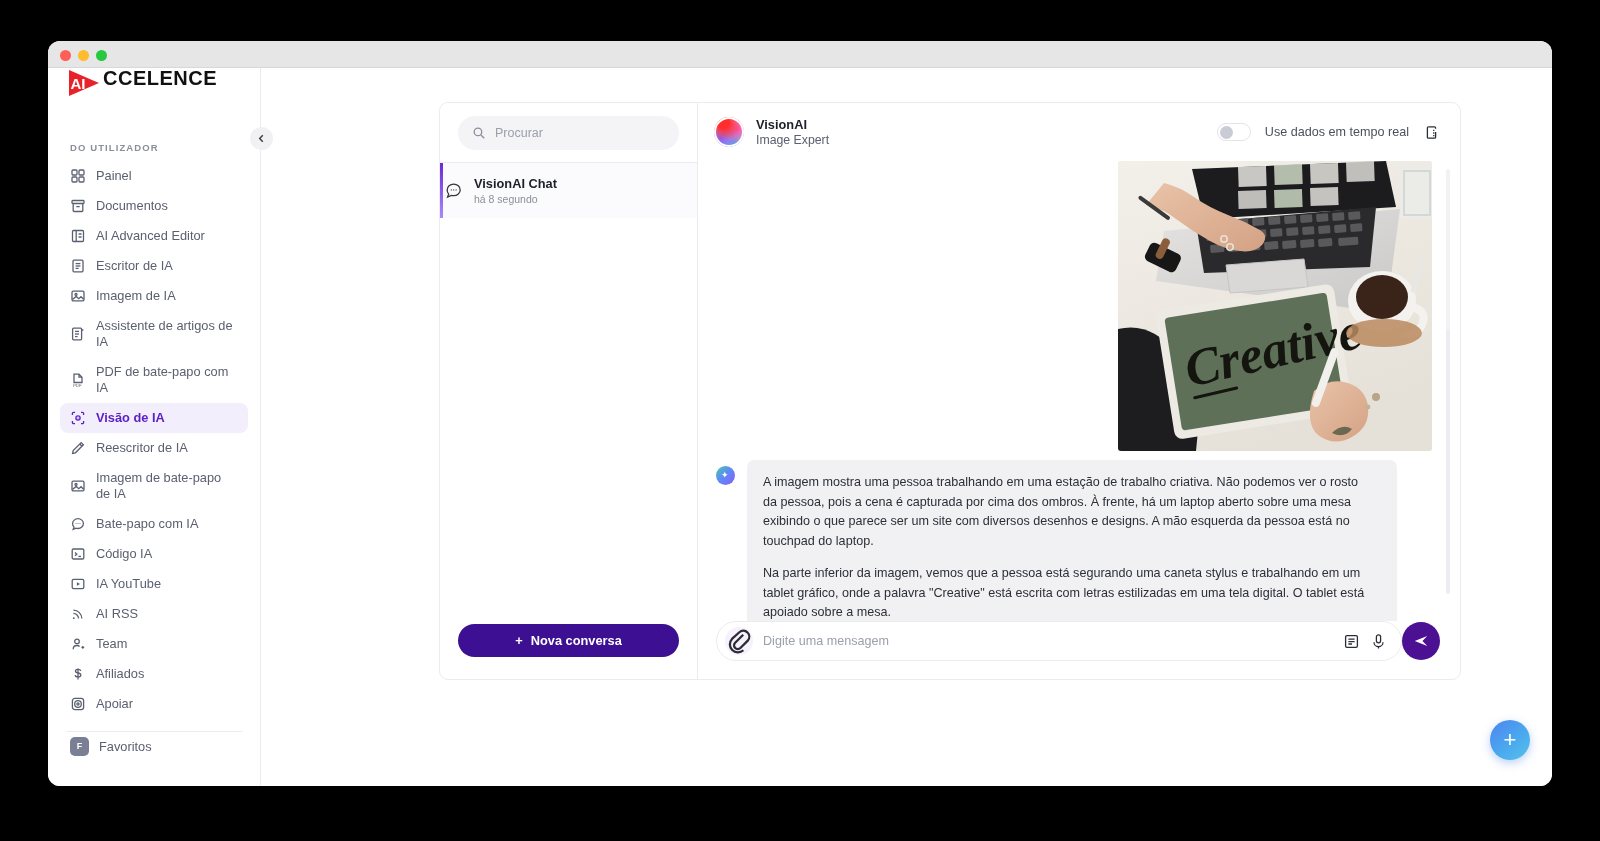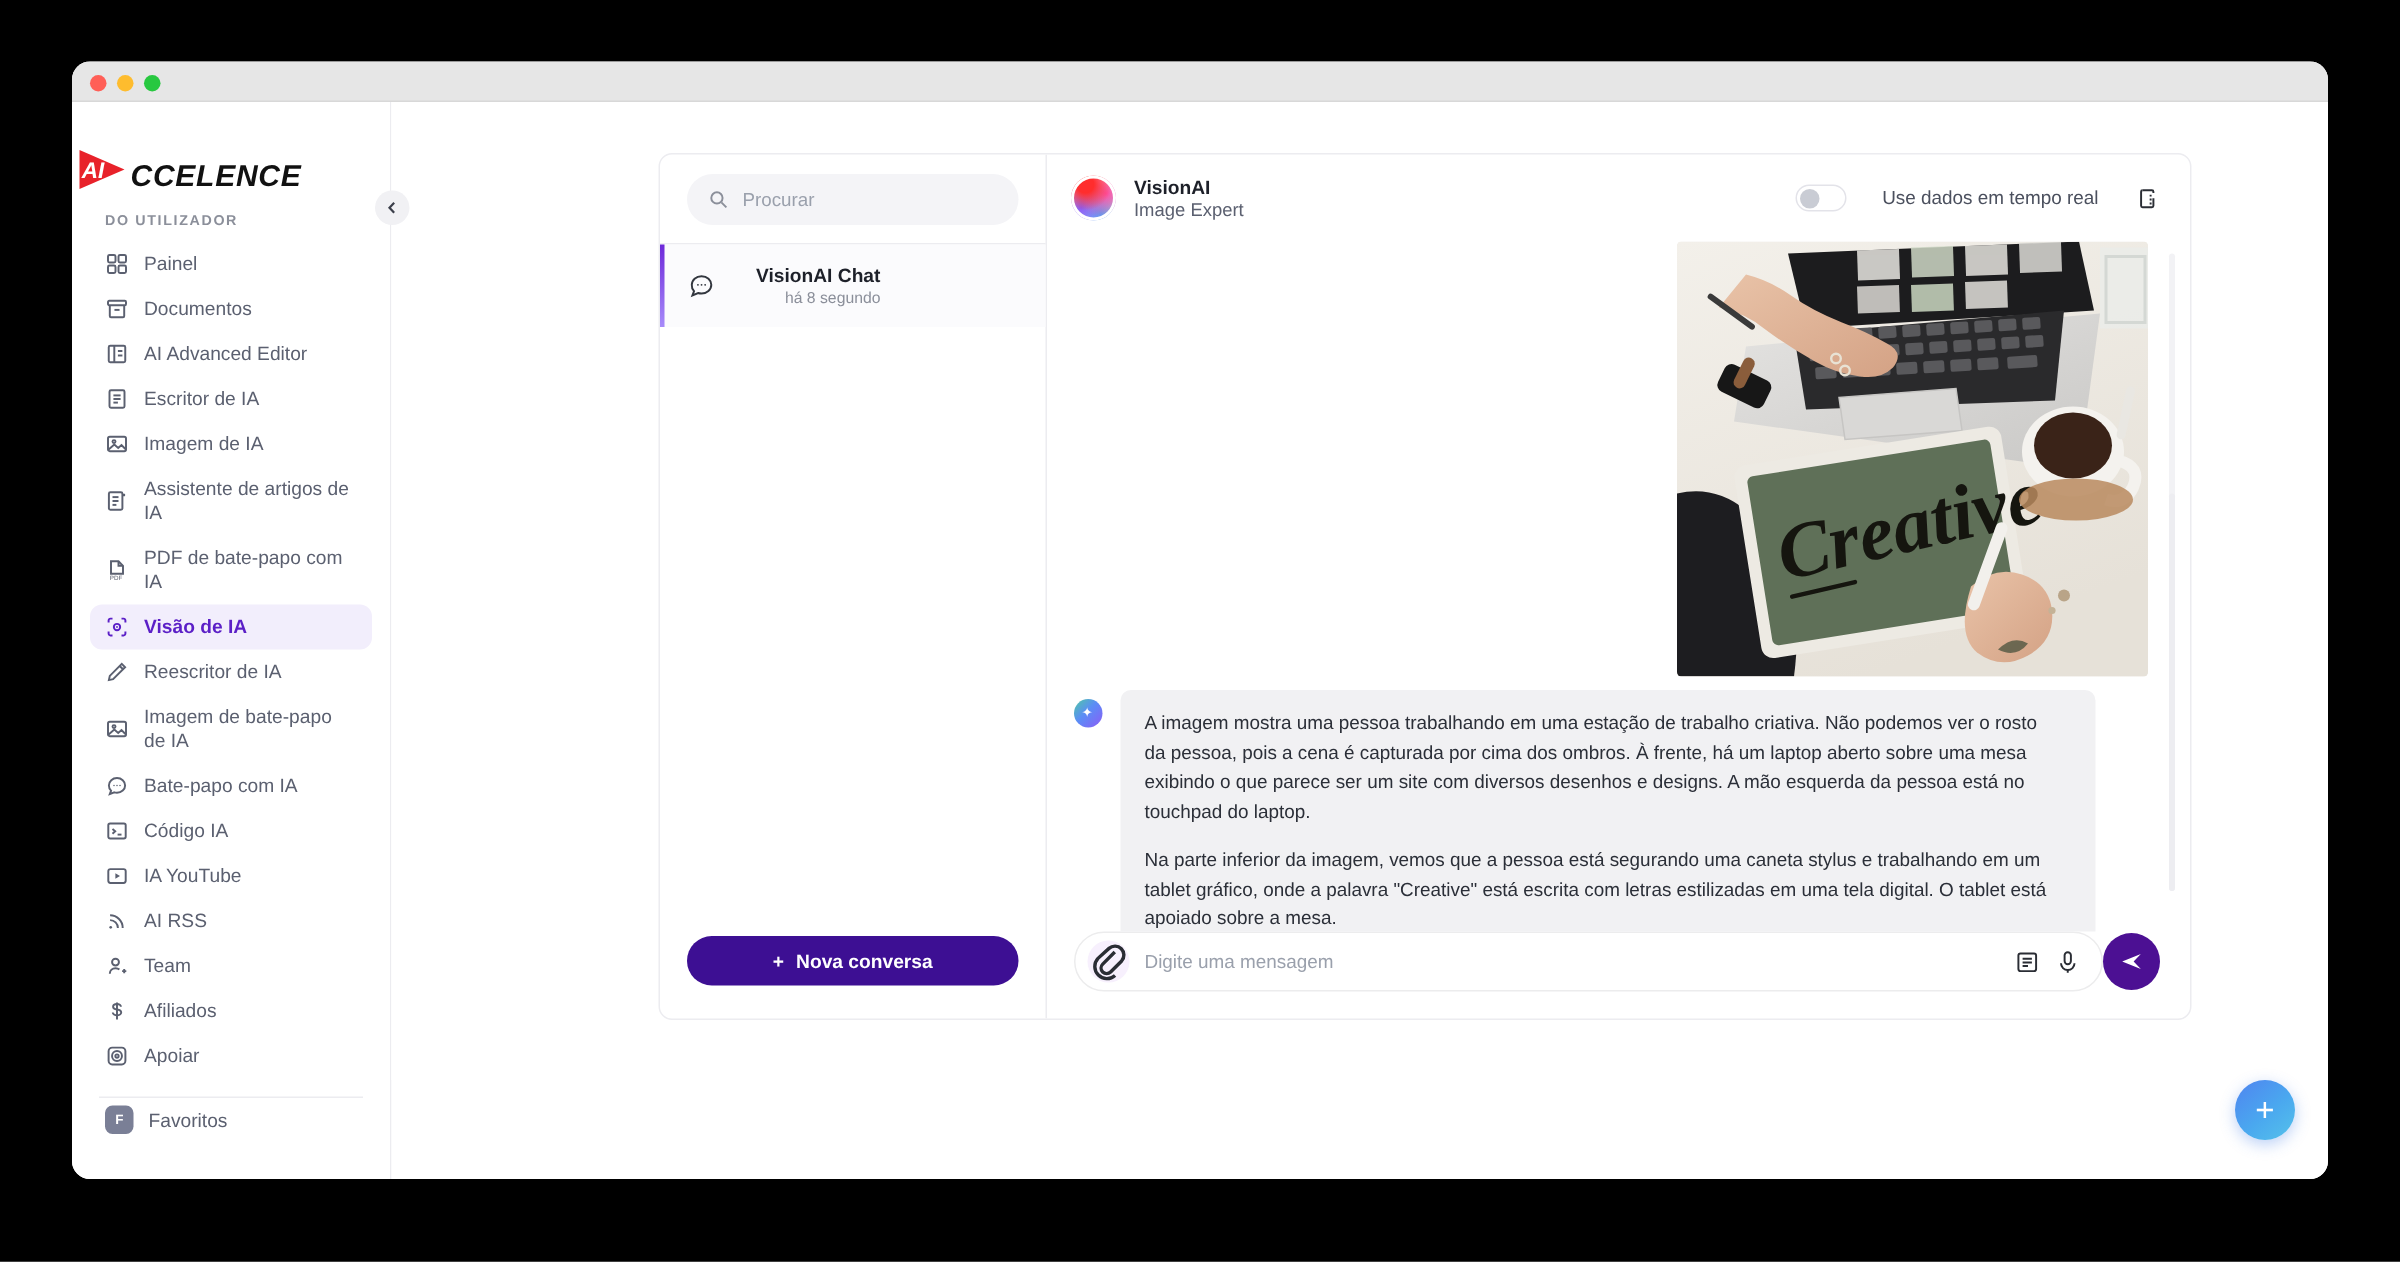--- a/index.html
+++ b/index.html
@@ -34,21 +34,21 @@
   #light-green { left: 48px;  background: #28c840; }
 
   
   #sidebar {
     position: absolute; left: 0; top: 27px;
     width: 213px; height: 718px;
     background: #ffffff;
     border-right: 1px solid #ececf0;
     overflow: hidden;
   }
-  #logo-wrap { height: 60px; display: flex; align-items: flex-end; padding-left: 2px; font-style: italic; }
+  #logo-wrap { height: 60px; display: flex; align-items: flex-start; padding-left: 18px; }
   #logo-mark {
     width: 36px; height: 30px; position: relative; margin-right: 1px;
   }
   #logo-mark svg { display: block; }
   #logo-text {
     font-size: 20px; font-weight: 700; letter-spacing: 0.5px;
     color: #111111; line-height: 1;
   }
 
   .sect-label {
@@ -128,24 +128,23 @@
   #search-box .mag { width: 14px; height: 14px; flex: 0 0 14px; color: #8b8f9a; }
   #search-input {
     border: none; background: transparent; outline: none;
     font-family: "Liberation Sans", sans-serif;
     font-size: 12.5px; color: #0f766e; width: 100%;
   }
   #search-input::placeholder { color: #9aa0ac; }
 
   #conv-list { border-top: 1px solid #ececf0; flex: 1; }
   .conv-item {
-    position: relative; display: flex; align-items: center; gap: 27px;
-    padding: 13px 14px 13px 18px; cursor: pointer;
+    position: relative; display: flex; align-items: center; gap: 11px;
+    padding: 13px 14px 13px 4px; cursor: pointer;
     background: #fbfbfd;
-    text-align: right;
   }
   .conv-item.selected::before {
     content: ""; position: absolute; left: 0; top: 0;
     width: 3px; height: 100%;
     background: linear-gradient(180deg, #6d28d9, #a78bfa);
   }
   .conv-bubble-ico { width: 19px; height: 19px; flex: 0 0 19px; color: #33373f; }
   .conv-title { font-size: 12.8px; font-weight: 700; color: #1d2029; }
   .conv-time { font-size: 10.5px; color: #8b8f9a; margin-top: 2px; }
 
@@ -169,21 +168,21 @@
     background:
       radial-gradient(circle at 32% 20%, #ff2d2d 0%, #ff2d2d 18%, rgba(255,45,45,0) 55%),
       radial-gradient(circle at 78% 40%, #ff4fa3 0%, rgba(255,79,163,0) 60%),
       radial-gradient(circle at 22% 72%, #8b5cf6 0%, rgba(139,92,246,0) 62%),
       radial-gradient(circle at 66% 86%, #38bdf8 0%, rgba(56,189,248,0) 64%),
       linear-gradient(150deg, #fecfd8 0%, #f4b9d6 40%, #cfe6fb 100%);
     box-shadow: 0 0 0 2px #ffffff inset;
   }
   #bot-name { font-size: 12.8px; font-weight: 700; color: #1d2029; }
   #bot-role { font-size: 12.3px; color: #5b6070; margin-top: 1px; }
-  #head-right { margin-left: auto; display: flex; align-items: center; gap: 24px; }
+  #head-right { margin-left: auto; display: flex; align-items: center; gap: 14px; }
   #toggle {
     width: 34px; height: 18px; border-radius: 9px;
     background: #ffffff; border: 1px solid #e3e3e9;
     position: relative; cursor: pointer; flex: 0 0 34px;
   }
   #toggle .knob {
     position: absolute; left: 2px; top: 2px;
     width: 13px; height: 13px; border-radius: 50%; background: #c9ccd4;
   }
   #toggle-label { font-size: 12.6px; color: #4b505e; }

